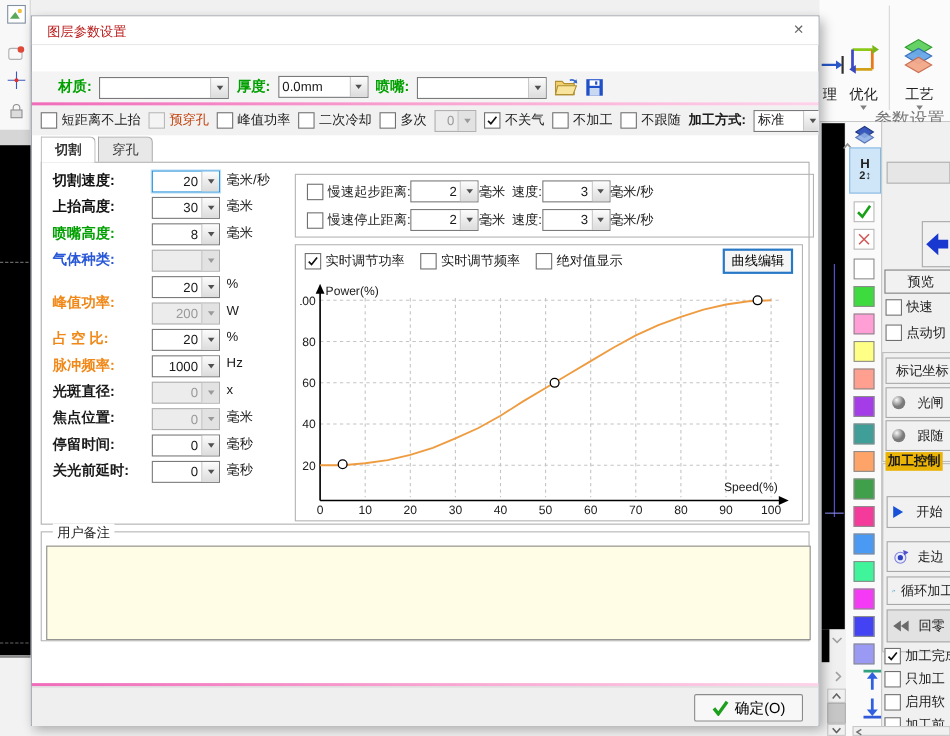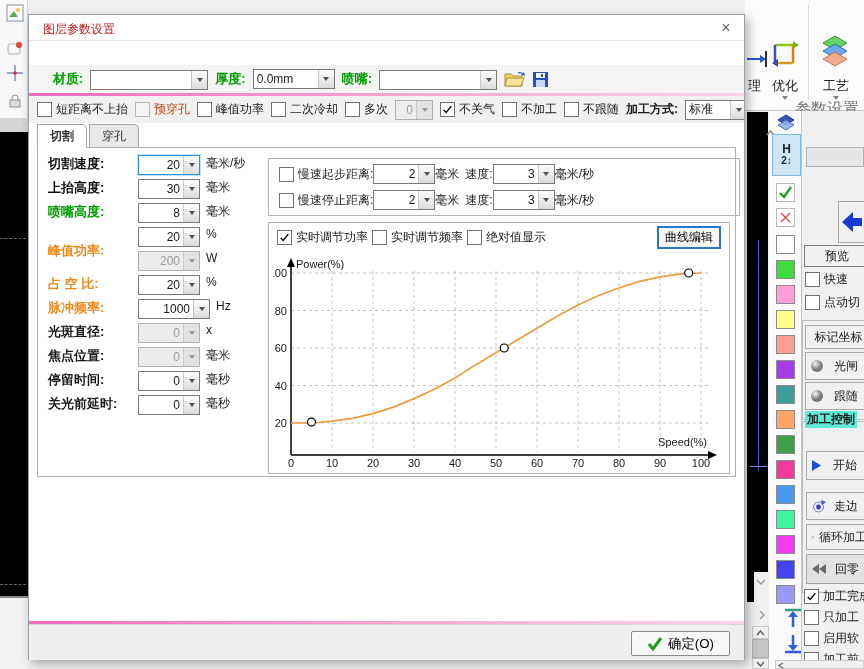--- a/index.html
+++ b/index.html
@@ -42,21 +42,21 @@
   #param-col{position:absolute;left:10px;top:7px}
   .p-row{display:flex;height:24px}
   .p-label{width:90px;font-weight:bold;font-size:13px;white-space:nowrap}
   .c-black{color:#101010}.c-plain{color:#1a1a1a}.c-green{color:#00a000}.c-blue{color:#2858d8}.c-orange{color:#f08818}
   .p-unit{margin-left:6px;font-size:12px;color:#1a1a1a;white-space:nowrap}
   .p-drow{display:flex;align-items:center}
   .p-dcol{display:flex;flex-direction:column}
   #slow-box{position:absolute;left:230px;top:10px;width:460px;height:56px;border:1px solid #b4b4b4;display:flex;flex-direction:column;justify-content:center;gap:4px;padding-left:10px}
   .slow-row{display:flex;align-items:center;gap:0;height:22px}
   #curve-gbox{position:absolute;left:230px;top:74px;width:460px;height:250px;border:1px solid #b4b4b4}
-  #curve-checks{position:absolute;left:8px;top:6px;display:flex;gap:4px;align-items:flex-end}
+  #curve-checks{position:absolute;left:8px;top:6px;display:flex;gap:14px;align-items:flex-end}
   #curve-edit{position:absolute;right:8px;top:3px;width:64px;height:23px;border:2px solid #2878c8;background:#f6f6f6;font-size:12px}
   #chart-box{position:absolute;left:4px;top:32px}
   svg text{font-family:"Liberation Sans","DejaVu Sans",sans-serif;fill:#202020}
   #notes-gbox{left:8px;top:468px;width:699px;height:100px;border:1px solid #b4b4b4}
   #notes-label{position:absolute;left:10px;top:-8px;background:#fff;padding:0 4px}
   #notes-area{position:absolute;left:4px;top:12px;width:689px;height:80px;background:#fffde6;border:1px solid #8a8a8a;resize:none;font-family:inherit}
   #pink2{left:0;top:606px;right:0;height:3px;background:linear-gradient(90deg,#f06cba,#f9a9d3 55%,#fdd3e9)}
   #dlg-footer{left:0;top:609px;right:0;height:36px;background:#efefef;border-top:1px solid #d8d8d8}
   #ok-btn{position:absolute;right:14px;top:6px;width:99px;height:25px;background:#f8f8f8;border:1px solid #8a8a8a;border-radius:2px}
   
@@ -241,21 +241,21 @@
         <circle cx="7" cy="7" r="6" fill="url(#sg1)"></circle>
       </svg>
     <span style="margin-left:6px">光闸</span>
   </div>
   <div class="rp-btn" style="top:271px;left:60px;width:57px;height:26px">
     <svg width="14" height="14" viewBox="0 0 14 14">
         <circle cx="7" cy="7" r="6" fill="url(#sg1)"></circle>
       </svg>
     <span style="margin-left:6px">跟随</span>
   </div>
-  <div class="abs" style="left:60px;top:300px;font-weight:bold;background:#5eead4;z-index:3;padding:0 2px">加工控制</div>
+  <div class="abs" style="left:60px;top:300px;font-weight:bold;background:#eab308;z-index:3;padding:0 2px">加工控制</div>
   <div class="rp-group" style="left:57px;top:310px;width:62px;height:170px"></div>
   <div class="rp-btn" style="top:340px;left:61px;width:56px;height:27px">
     <svg width="11" height="13" viewBox="0 0 11 13">
         <polygon points="1,1 10,6.5 1,12" fill="#1850d8"></polygon>
       </svg>
     <span style="margin-left:7px">开始</span>
   </div>
   <div class="rp-btn" style="top:381px;left:61px;width:56px;height:26px">
     <svg width="15" height="15" viewBox="0 0 15 15">
         <circle cx="7.5" cy="8" r="5" fill="#e8ecff" stroke="#8080d8"></circle>
@@ -441,20 +441,30 @@
         <div class="p-row">
           <span class="p-label c-green">喷嘴高度:</span>
           <div class="combo" style="width: 62px;">
             <span class="val">8</span>
             <span class="arrow">
               <i class="tri"></i>
             </span>
           </div>
           <span class="p-unit">毫米</span>
         </div>
+        <div class="p-row">
+          <span class="p-label c-blue">气体种类:</span>
+          <div class="combo disabled" style="width: 62px;">
+            <span class="val"></span>
+            <span class="arrow">
+              <i class="tri"></i>
+            </span>
+          </div>
+          <span class="p-unit"></span>
+        </div>
         <div class="p-drow">
           <span class="p-label c-orange">峰值功率:</span>
           <div class="p-dcol">
             <div class="p-row">
               <div class="combo" style="width: 62px;">
                 <span class="val">20</span>
                 <span class="arrow">
                   <i class="tri"></i>
                 </span>
               </div>
@@ -476,21 +486,21 @@
           <div class="combo" style="width: 62px;">
             <span class="val">20</span>
             <span class="arrow">
               <i class="tri"></i>
             </span>
           </div>
           <span class="p-unit">%</span>
         </div>
         <div class="p-row">
           <span class="p-label c-orange">脉冲频率:</span>
-          <div class="combo" style="width: 72px;">
+          <div class="combo" style="width: 62px;">
             <span class="val">1000</span>
             <span class="arrow">
               <i class="tri"></i>
             </span>
           </div>
           <span class="p-unit">Hz</span>
         </div>
         <div class="p-row">
           <span class="p-label c-plain">光斑直径:</span>
           <div class="combo disabled" style="width: 62px;">
@@ -636,20 +646,24 @@
             <text x="14" y="22" font-size="11" text-anchor="end">100</text>
             <text x="23" y="13" font-size="11">Power(%)</text>
             <text x="434" y="191" font-size="11" text-anchor="end">Speed(%)</text>
             <path d="M18.0,168.0 L38.5,168.0 L59.0,166.1 L79.5,163.3 L100.0,158.6 L120.5,152.1 L141.0,143.6 L161.5,134.3 L182.0,123.0 L202.5,109.9 L223.0,97.7 L243.5,85.5 L264.0,73.3 L284.5,61.1 L305.0,49.9 L325.5,40.5 L346.0,33.0 L366.5,26.4 L387.0,21.8 L407.5,18.9 L428.0,18.0 " fill="none" stroke="#ef9b40" stroke-width="1.7"></path>
             <circle cx="38.5" cy="167.0625" r="4" fill="#fff" stroke="#000" stroke-width="1.2"></circle>
             <circle cx="231.2" cy="93" r="4" fill="#fff" stroke="#000" stroke-width="1.2"></circle>
             <circle cx="415.7" cy="18" r="4" fill="#fff" stroke="#000" stroke-width="1.2"></circle>
           </svg></div>
     </div>
   </div>
+  <div class="abs" id="notes-gbox">
+    <span id="notes-label">用户备注</span>
+    <textarea id="notes-area" style=""></textarea>
+  </div>
   <div class="abs" id="pink2"></div>
   <div class="abs" id="dlg-footer">
     <button id="ok-btn" class="btn">
       <svg width="16" height="15" viewBox="0 0 16 15">
           <polyline points="2,8 6,13 14,2" fill="none" stroke="#1ca01c" stroke-width="3"></polyline>
         </svg>
       <span>确定(O)</span>
     </button>
   </div>
 </div>

